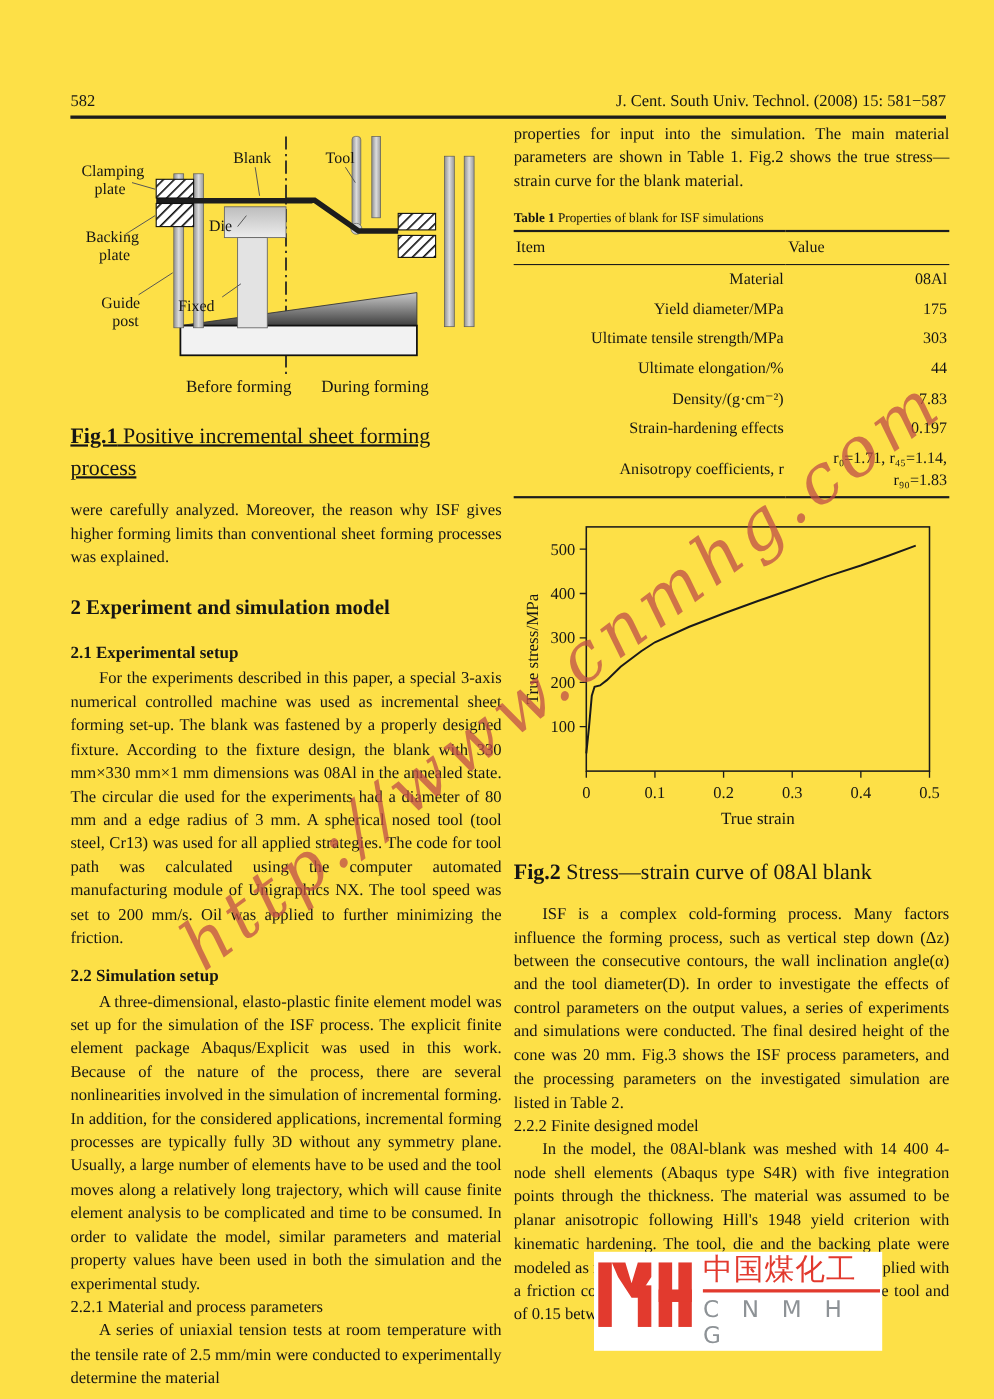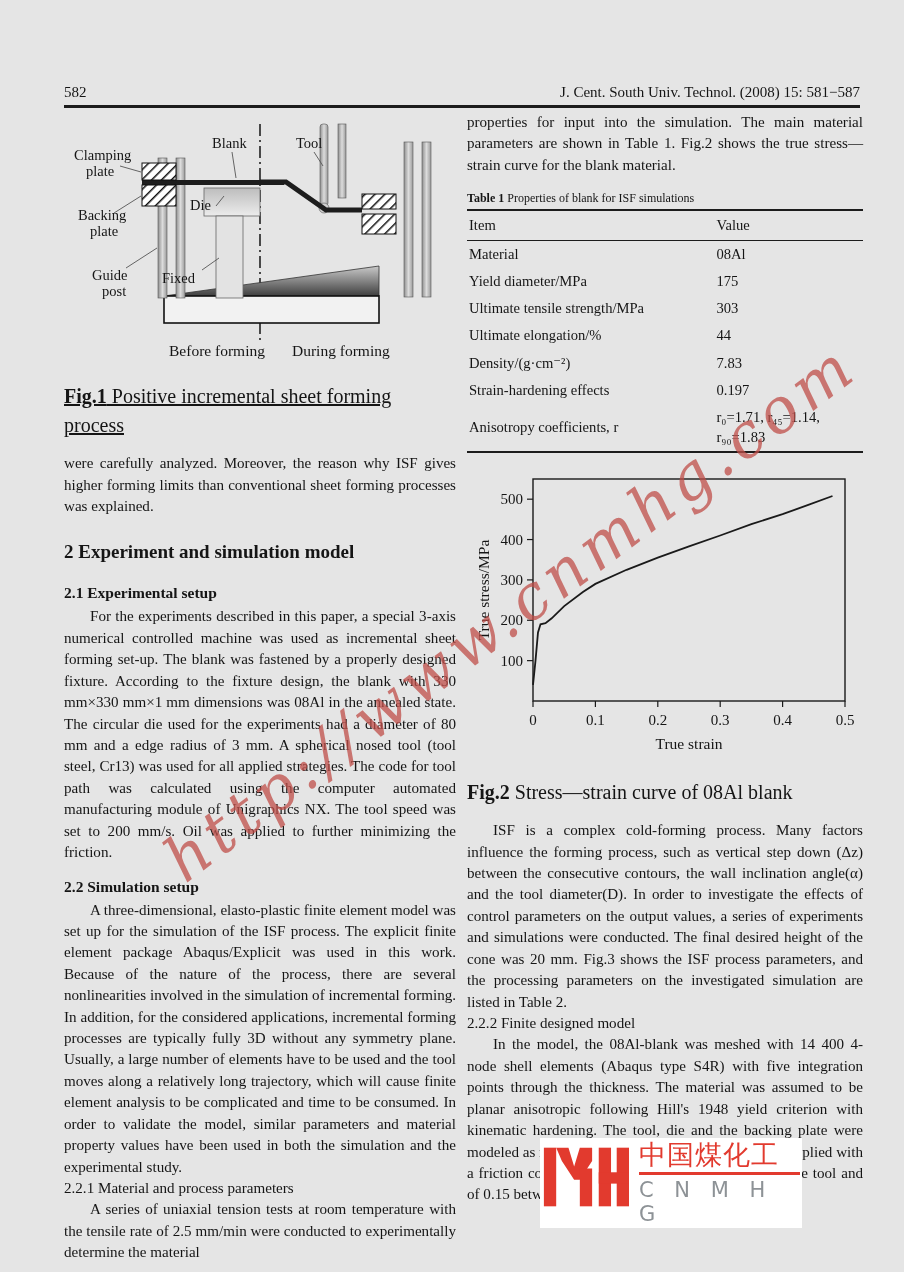--- a/index.html
+++ b/index.html
@@ -1,16 +1,16 @@
 <!DOCTYPE html>
 <html><head>
 <meta charset="utf-8">
 <style>
   html,body{margin:0;padding:0;background:#ffffff;}
-  .page{position:relative;width:904px;height:1272px;background:#e5e5e5;overflow:hidden;
+  .page{position:relative;width:904px;height:1272px;background:#fde047;overflow:hidden;
         font-family:"Liberation Serif","DejaVu Serif",serif;color:#151515;}
   
   .hdr{position:absolute;top:84px;left:64px;right:44px;display:flex;
        justify-content:space-between;font-size:15px;}
   .hdr-rule{position:absolute;top:105px;left:64px;right:44px;height:3px;background:#1c1c1c;}
   
   .col{position:absolute;top:114px;font-size:15.1px;line-height:1.42;text-align:justify;}
   .col-left{left:64px;width:392px;}
   .col-right{left:467px;width:396px;top:112px;}
   p{margin:0;}
@@ -21,21 +21,21 @@
   .subsub{font-weight:normal;text-align:left;}
   
   .fig1{margin:4px 0 2px 0;text-decoration:underline;}
   .figcap{font-size:20px;margin:6px 0 14px 0;text-align:left;}
   .figcap b{font-weight:bold;}
   
   .tblcap{font-size:12px;margin:14px 0 2px 0;text-align:left;}
   table.t1{width:100%;border-collapse:collapse;font-size:14.6px;
            border-top:2.5px solid #1c1c1c;border-bottom:2.5px solid #1c1c1c;}
   table.t1 th{font-weight:normal;border-bottom:1.5px solid #1c1c1c;padding:4px 2px;}
-  table.t1 td{padding:3.2px 2px;text-align:left;white-space:pre-line;}
+  table.t1 td{padding:3.2px 2px;text-align:right;white-space:pre-line;}
   
   .fig2wrap{margin-top:10px;}
   
   .wm{position:absolute;left:150px;top:838px;transform:rotate(-37deg);transform-origin:left top;
       font-size:62px;letter-spacing:6px;font-style:italic;
       font-family:"DejaVu Serif",serif;color:rgba(191,77,72,0.75);white-space:nowrap;z-index:6;}
   .logo{position:absolute;left:540px;top:1138px;width:258px;background:#fff;display:flex;
         align-items:flex-start;z-index:7;padding:2px;}
   .logo-cn{color:#e23a2e;font-size:27px;letter-spacing:1px;line-height:1.1;
            font-family:"DejaVu Sans",sans-serif;border-bottom:3px solid #e23a2e;padding-bottom:2px;}

